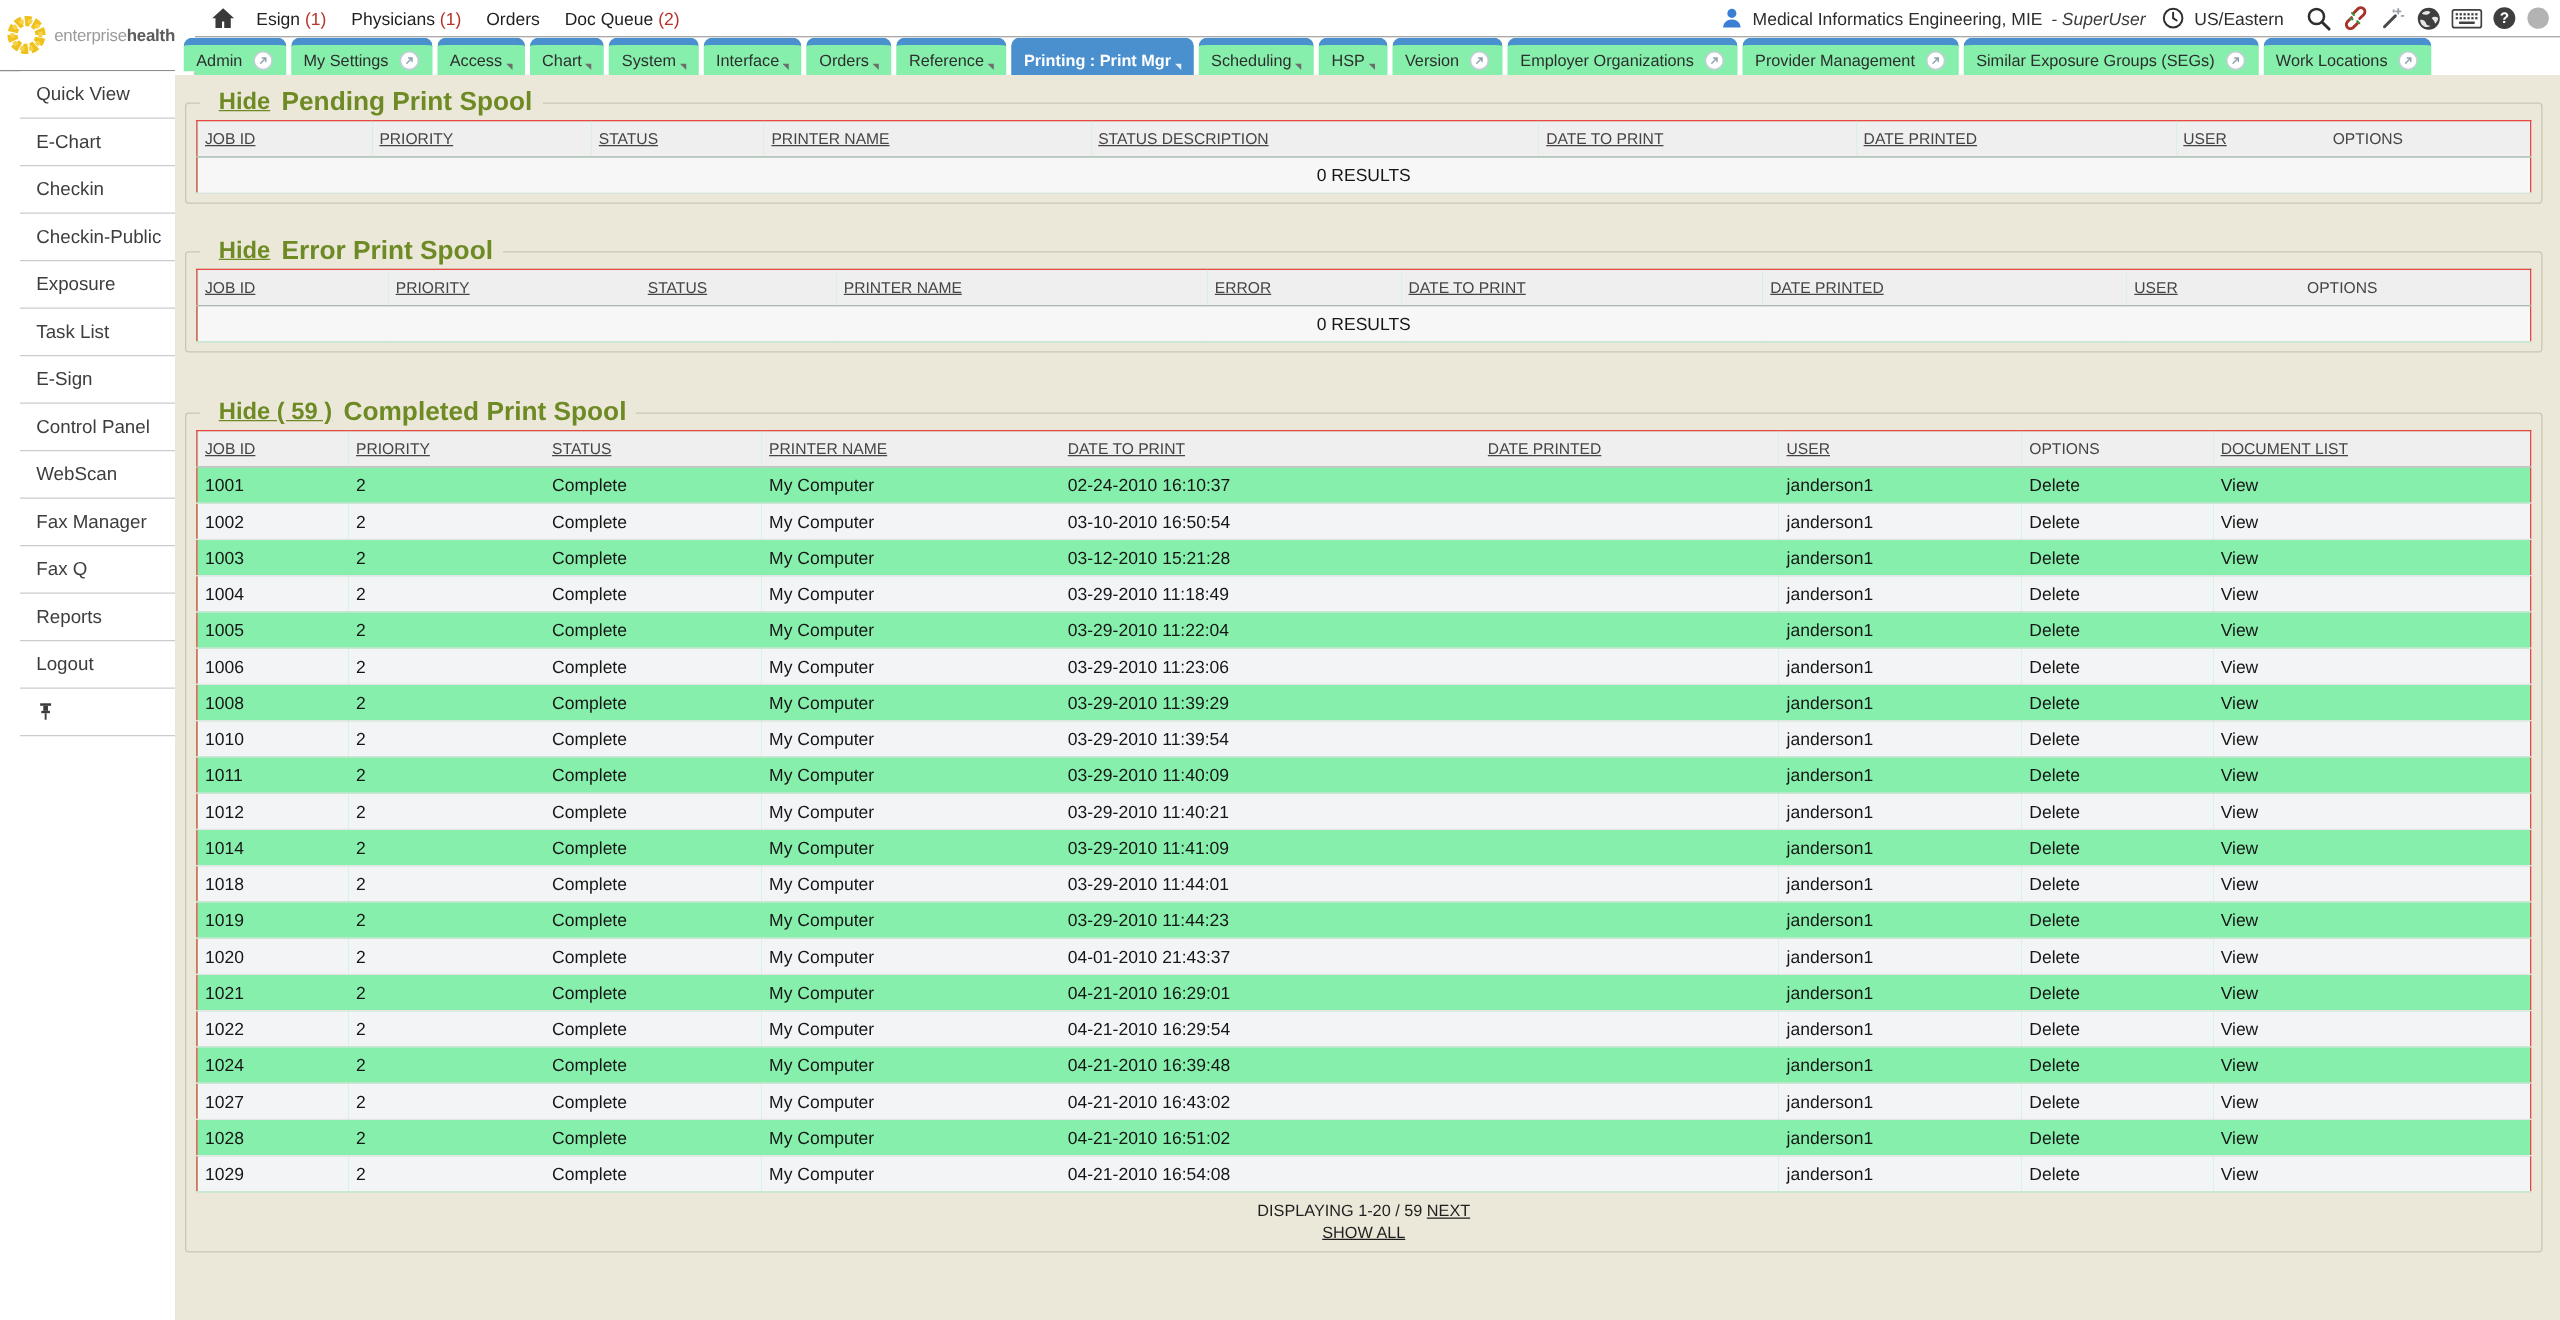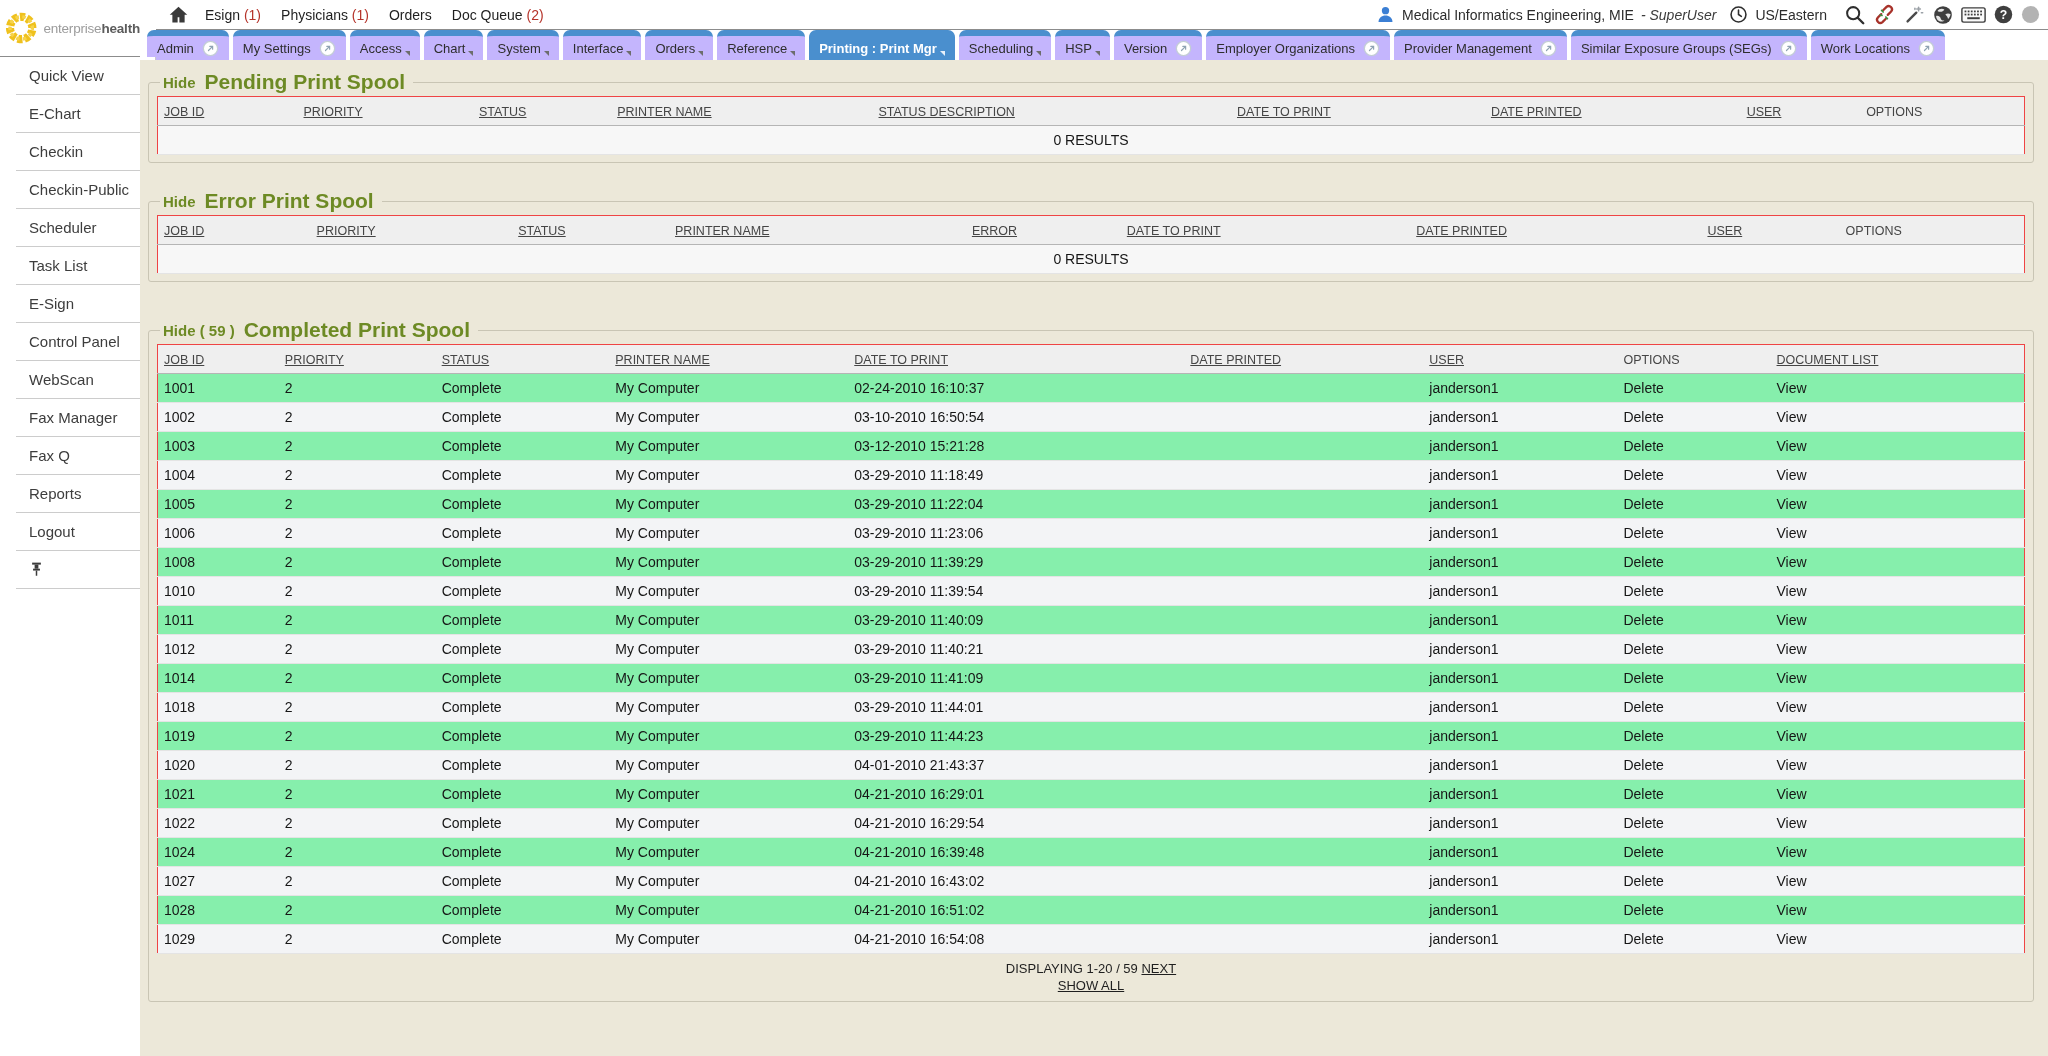--- a/index.html
+++ b/index.html
@@ -39,21 +39,21 @@
 
   
   .tabs-bar {
     position:absolute; left:140px; top:30px; right:0; height:30px;
     background:#fff; display:flex; align-items:stretch; gap:4px;
     padding-left:7px; overflow:hidden;
   }
   .tab {
     position:relative; height:30px;
     border-top:6px solid #4a8fce; border-radius:7px 7px 0 0;
-    background:#c4b5fd; display:flex; align-items:center;
+    background:#86efac; display:flex; align-items:center;
     padding:0 10px; font-size:13px; color:#2e2e2e; white-space:nowrap;
     cursor:default;
   }
   .tab.active { background:#4a8fce; color:#fff; font-weight:700; }
   .tab-caret {
     width:0; height:0; margin-left:3px; align-self:flex-end; margin-bottom:4px;
     border-top:5px solid #6d6d6d; border-left:5px solid transparent;
   }
   .tab.active .tab-caret { border-top-color:#e8f1fa; }
   .ext-icon { margin-left:8px; }
@@ -82,21 +82,21 @@
   fieldset.spool {
     border:1px solid #c9c5b4; border-radius:3px;
     margin:10px 2px 0 0; padding:2px 8px 7px 8px;
   }
   fieldset.spool.gap-mid { margin-top:26px; }
   fieldset.spool.gap-big { margin-top:36px; }
   legend.spool-legend {
     display:flex; align-items:center; gap:9px;
     margin-left:3px; padding:0 8px 0 3px;
   }
-  .hide-link { font-size:15px; font-weight:700; color:#6d8a24; cursor:default; white-space:nowrap; }
+  .hide-link { font-size:19px; font-weight:700; color:#6d8a24; text-decoration:underline; cursor:default; white-space:nowrap;margin-left:12px; }
   .spool-title { font-size:21px; font-weight:700; color:#6d8a24; white-space:nowrap; }
 
   table.spool-table {
     width:100%; border-collapse:collapse; background:#86efac;
     border:1px solid #ef4444; table-layout:fixed;
   }
   table.spool-table thead th {
     background:#efefef; border-bottom:1px solid #b5b5b5;
     text-align:left; padding:5px 6px; font-weight:400; height:26px;
   }
@@ -315,21 +315,21 @@
       </svg>
     </div>
   </div>
 
 <div class="sidebar">
   <div>
       <div class="side-item"><span>Quick View</span></div>
       <div class="side-item"><span>E-Chart</span></div>
       <div class="side-item"><span>Checkin</span></div>
       <div class="side-item"><span>Checkin-Public</span></div>
-      <div class="side-item"><span>Scheduler</span></div>
+      <div class="side-item"><span>Exposure</span></div>
       <div class="side-item"><span>Task List</span></div>
       <div class="side-item"><span>E-Sign</span></div>
       <div class="side-item"><span>Control Panel</span></div>
       <div class="side-item"><span>WebScan</span></div>
       <div class="side-item"><span>Fax Manager</span></div>
       <div class="side-item"><span>Fax Q</span></div>
       <div class="side-item"><span>Reports</span></div>
       <div class="side-item"><span>Logout</span></div>
     </div>
   <div class="side-item side-pin">

